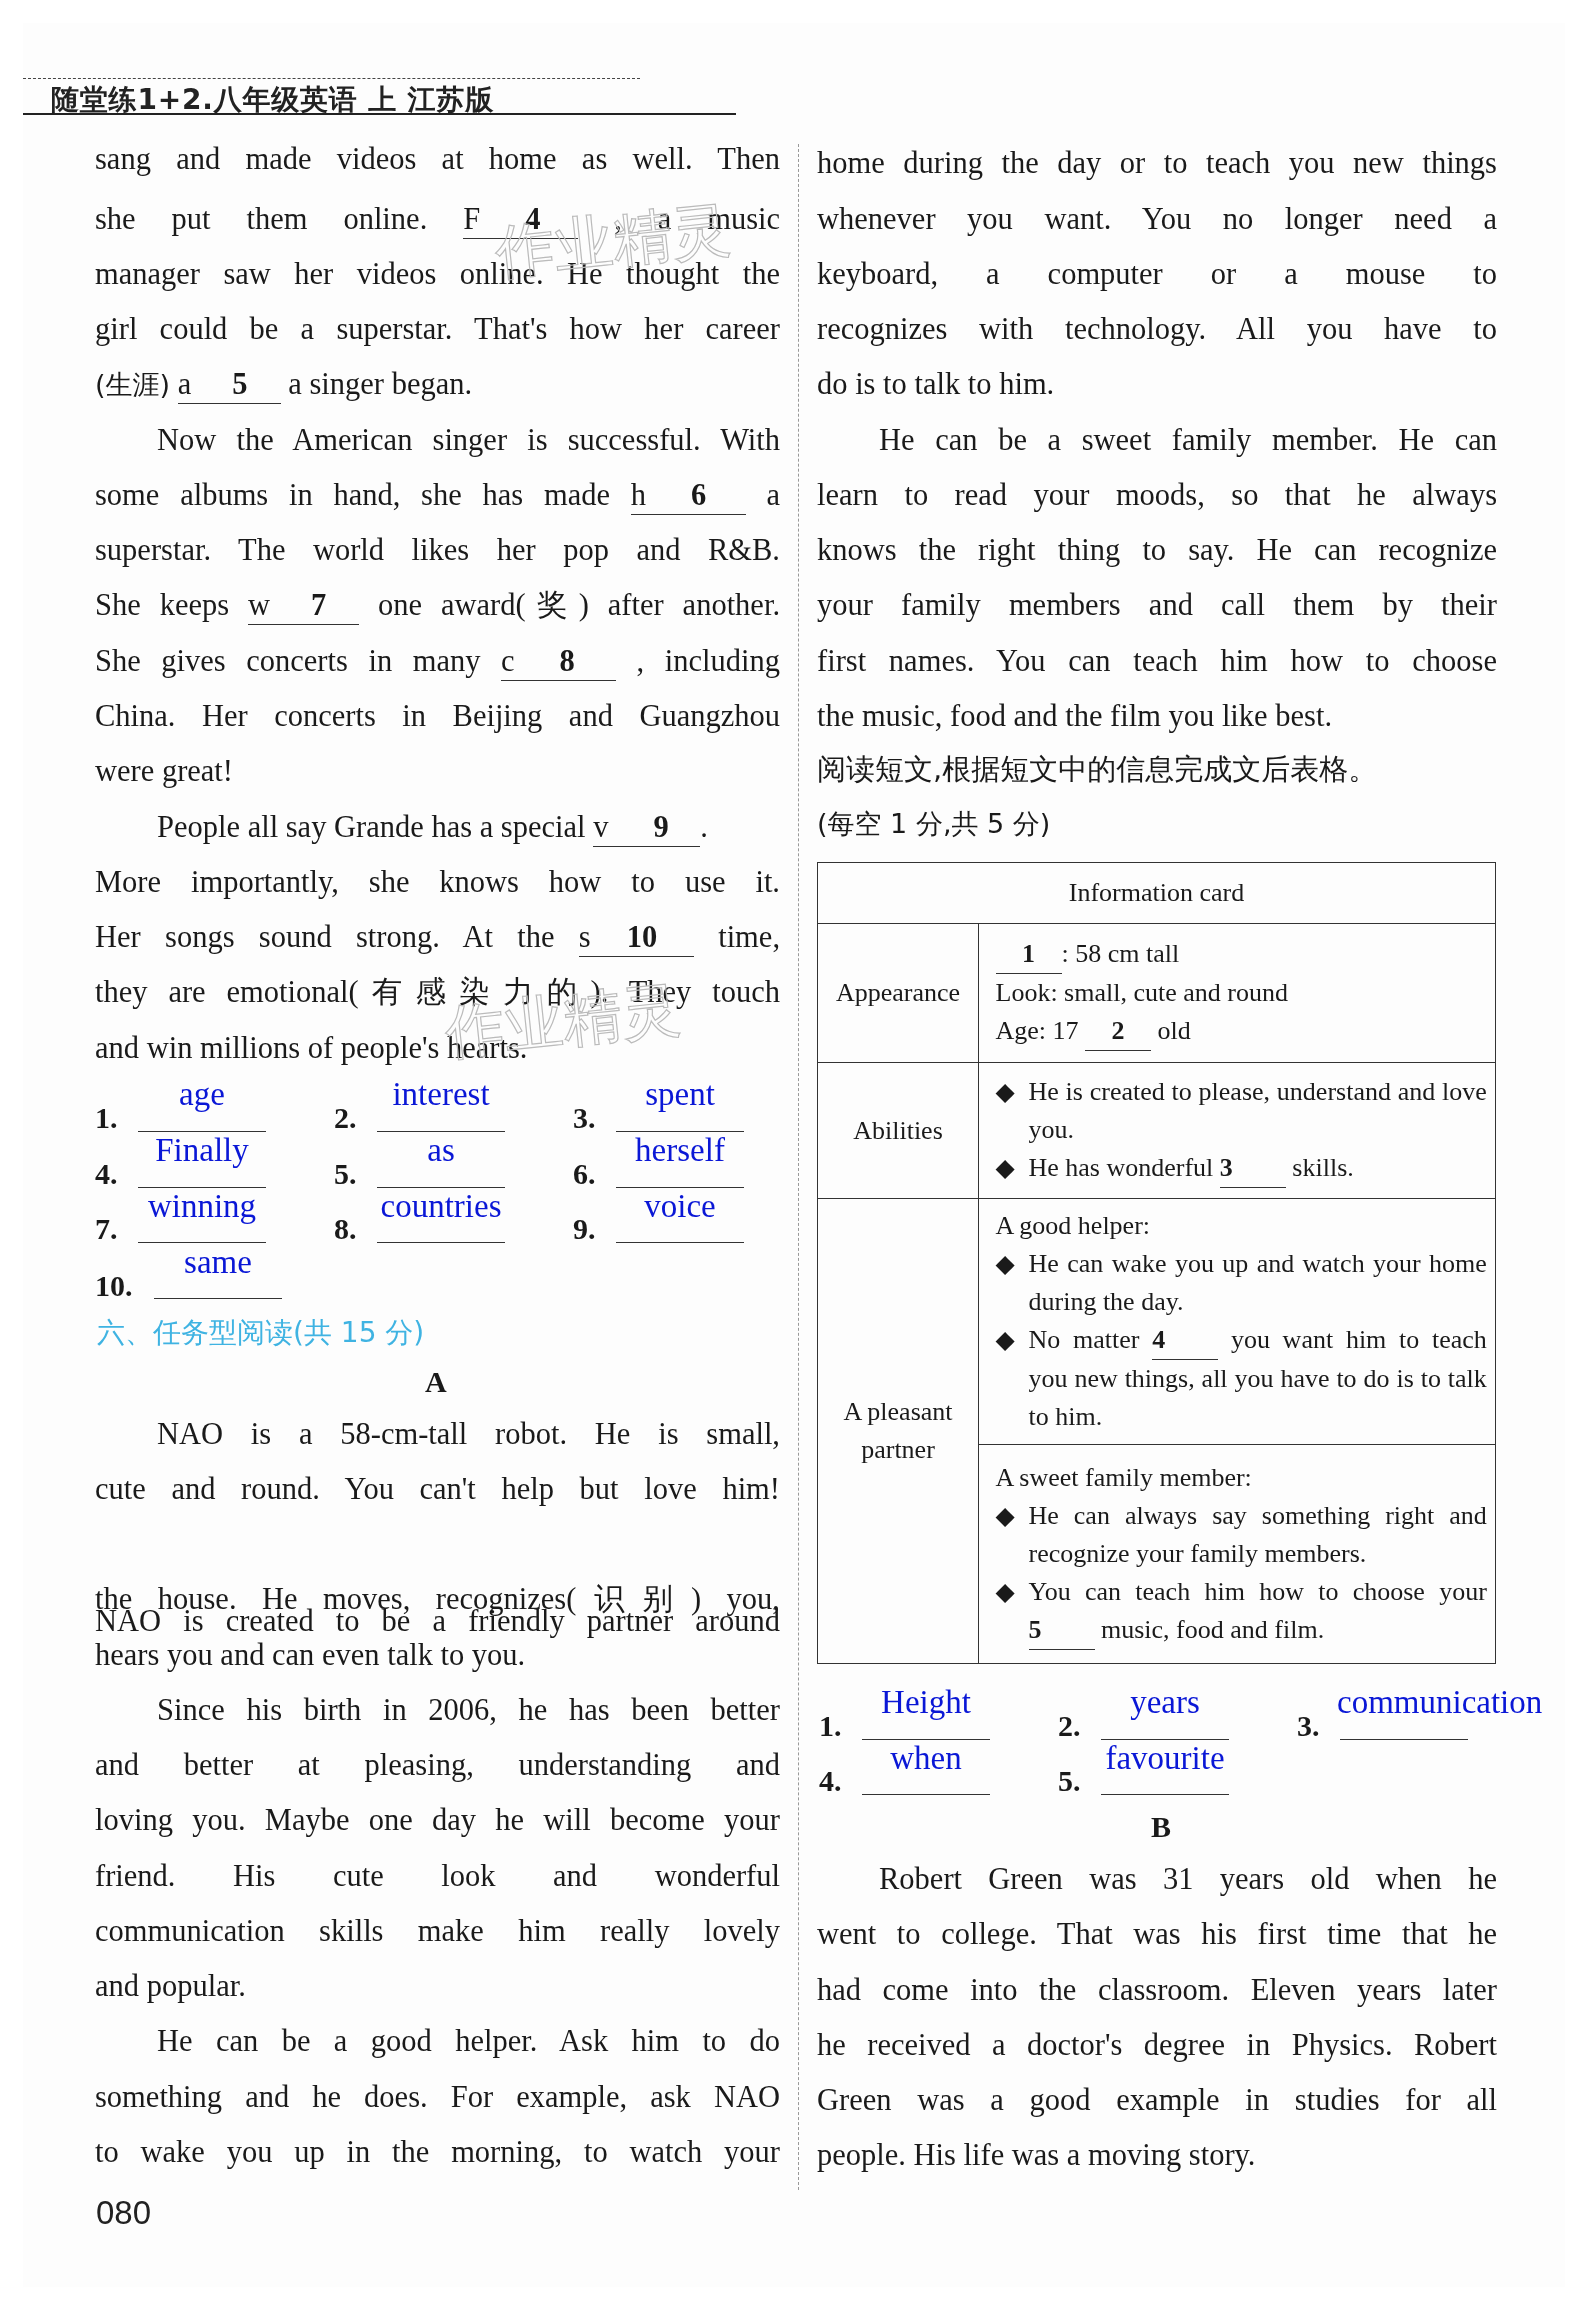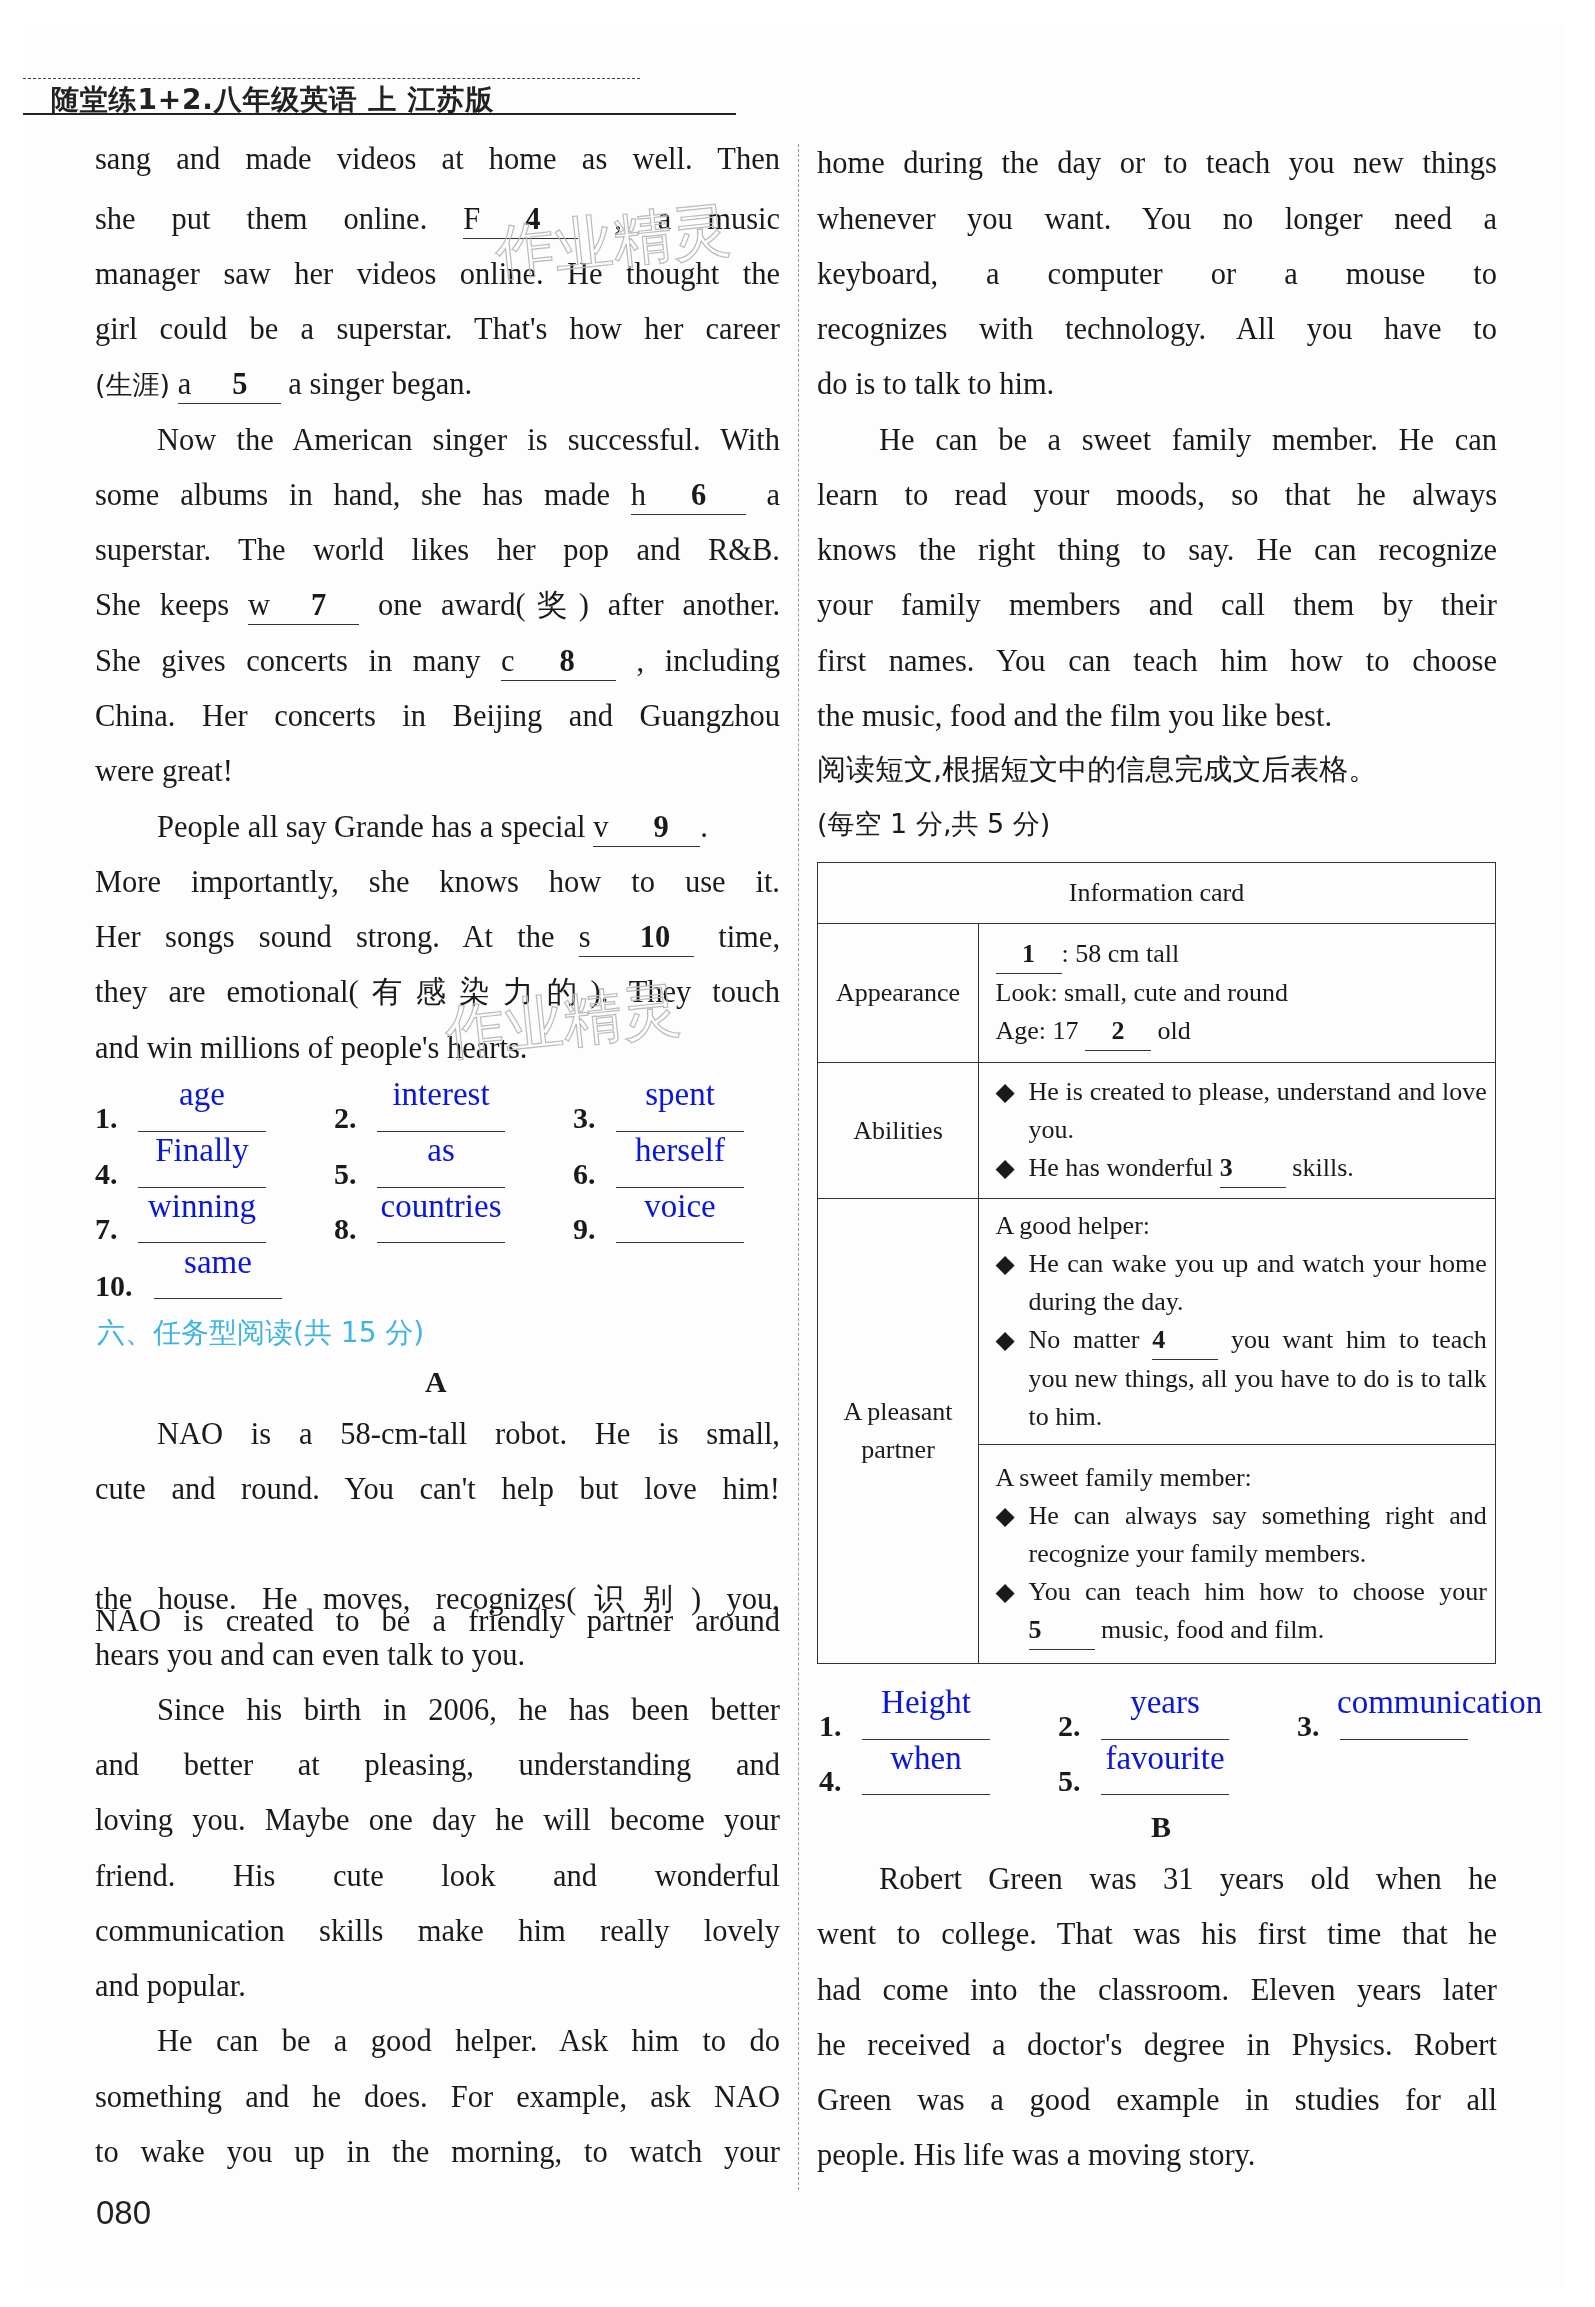--- a/index.html
+++ b/index.html
@@ -87,21 +87,21 @@
 <div class="line L jl" style="top:697px">China.  Her concerts in Beijing and Guangzhou</div>
 <div class="line L" style="top:752px">were great!</div>
 
 <div class="line L ind" style="top:808px">
   <span>People all say Grande has a special</span>
   <span class="blank" style="width:107px;text-align:left;font-weight:normal;"><span>v</span><span class="num" style="margin-left:45px">9</span></span><span>.</span>
 </div>
 <div class="line L jl" style="top:863px">More importantly, she knows how to use it.</div>
 <div class="line L jl" style="top:918px">
   <span>Her songs sound strong.  At the</span>
-  <span class="blank" style="width:115px;text-align:left;font-weight:normal;"><span>s</span><span class="num" style="margin-left:49px">10</span></span>
+  <span class="blank" style="width:115px;text-align:left;font-weight:normal;"><span>s</span><span class="num" style="margin-left:36px">10</span></span>
   <span>time,</span>
 </div>
 <div class="line L jl" style="top:973px">they are emotional(有感染力的).  They touch</div>
 <div class="line L" style="top:1029px">and win millions of people's hearts.</div>
 
 <div class="watermark" style="left:495px;top:202px">作业精灵</div>
 <div class="watermark" style="left:445px;top:982px">作业精灵</div>
 
 <div id="left-answers">
     <div class="ans-num" style="left: 95px; top: 1101px;">1.</div>

